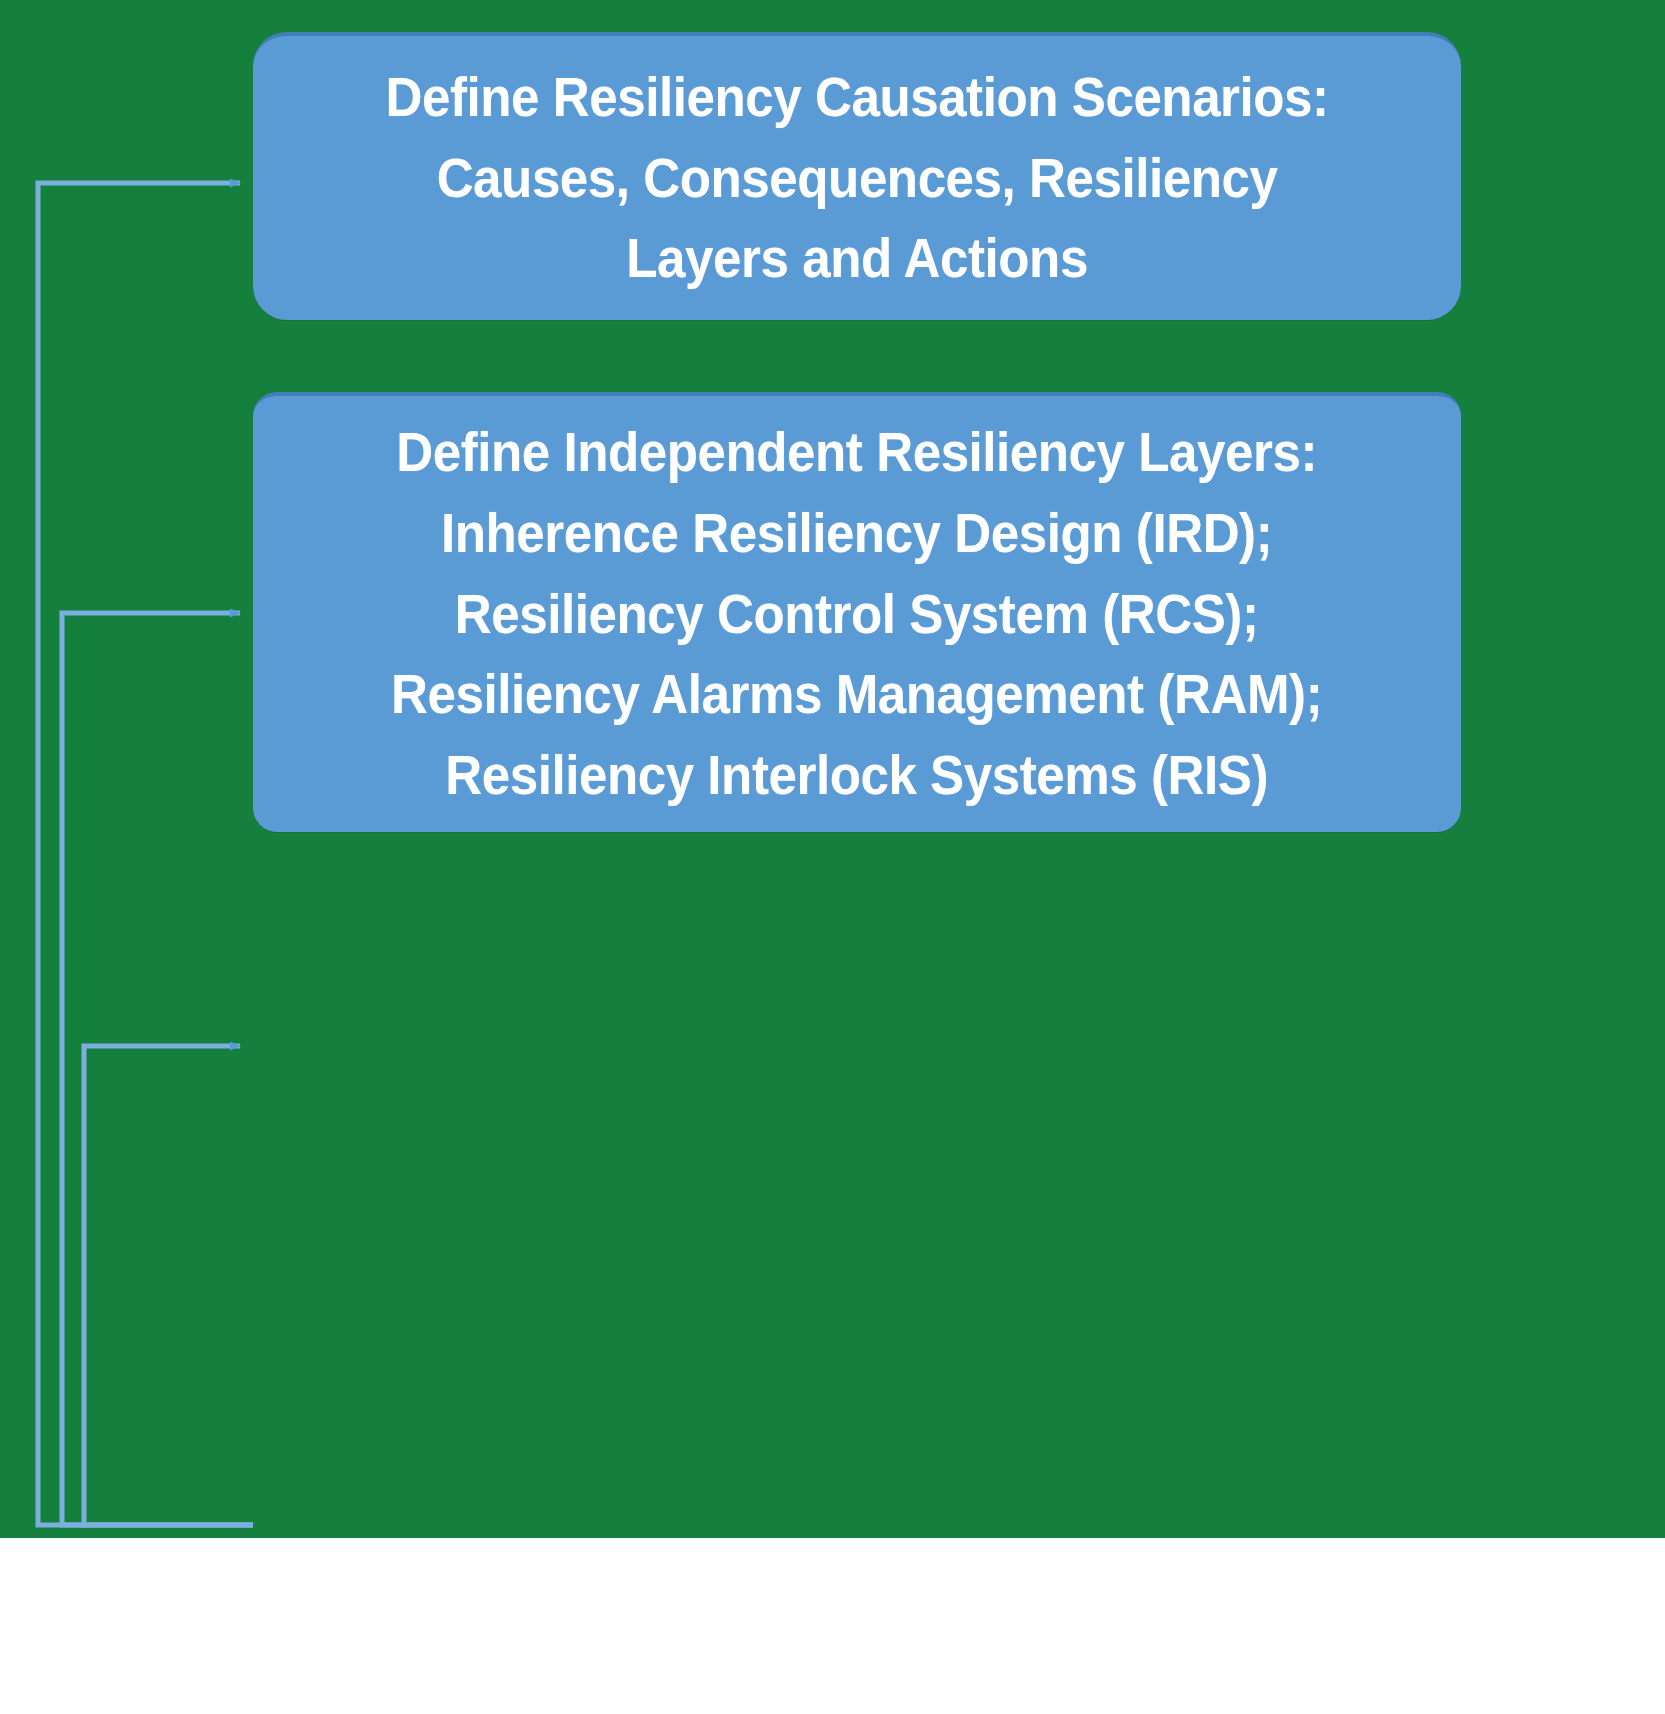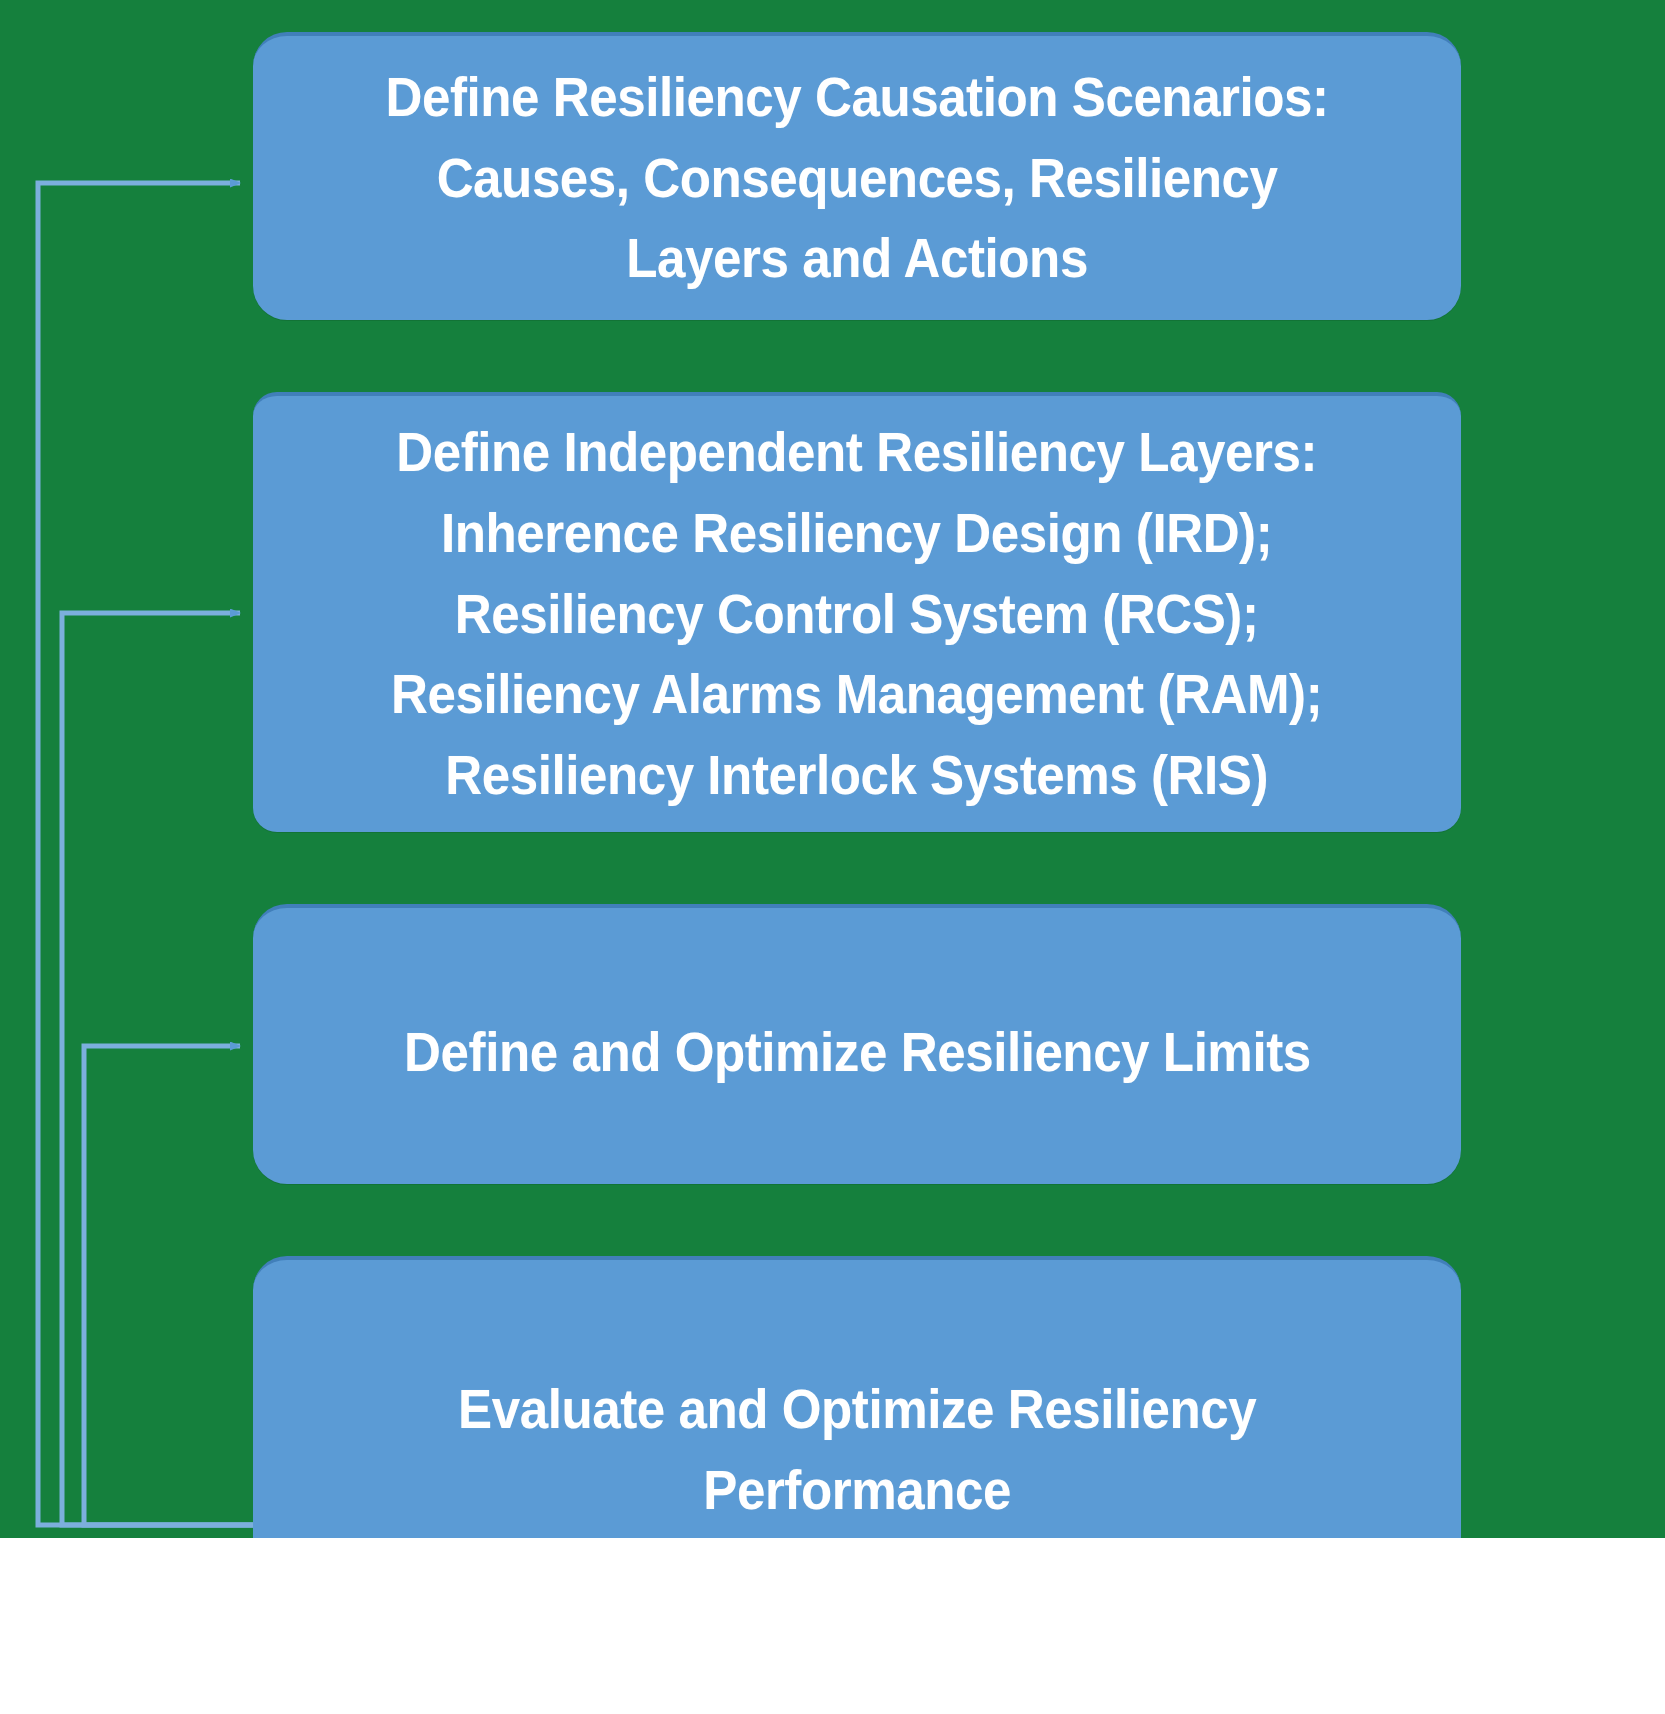--- a/index.html
+++ b/index.html
@@ -88,22 +88,15 @@
   </div>
 
   <div class="node" id="node-1">
     <div class="node-label">Define Independent Resiliency Layers:
 Inherence Resiliency Design (IRD);
 Resiliency Control System (RCS);
 Resiliency Alarms Management (RAM);
 Resiliency Interlock Systems (RIS)</div>
   </div>
 
-  <div class="node" id="node-2">
-    <div class="node-label">Define and Optimize Resiliency Limits</div>
-  </div>
 
-  <div class="node" id="node-3">
-    <div class="node-label">Evaluate and Optimize Resiliency
-Performance</div>
-  </div>
 
 </div>
 
 </body></html>

